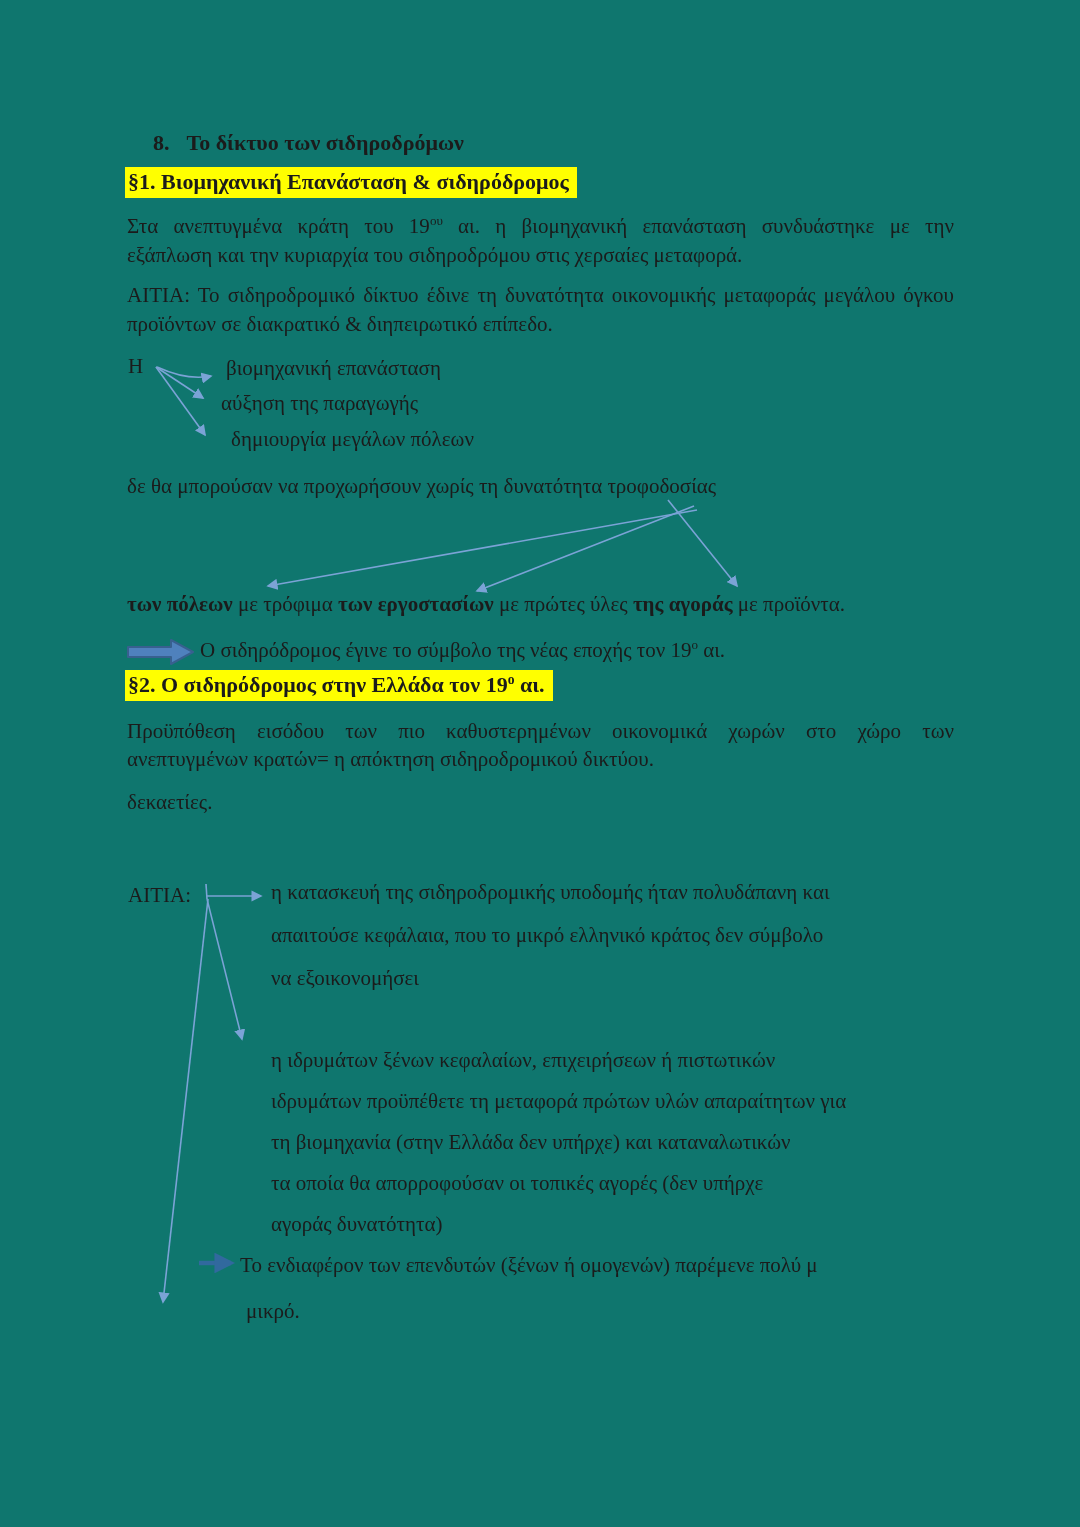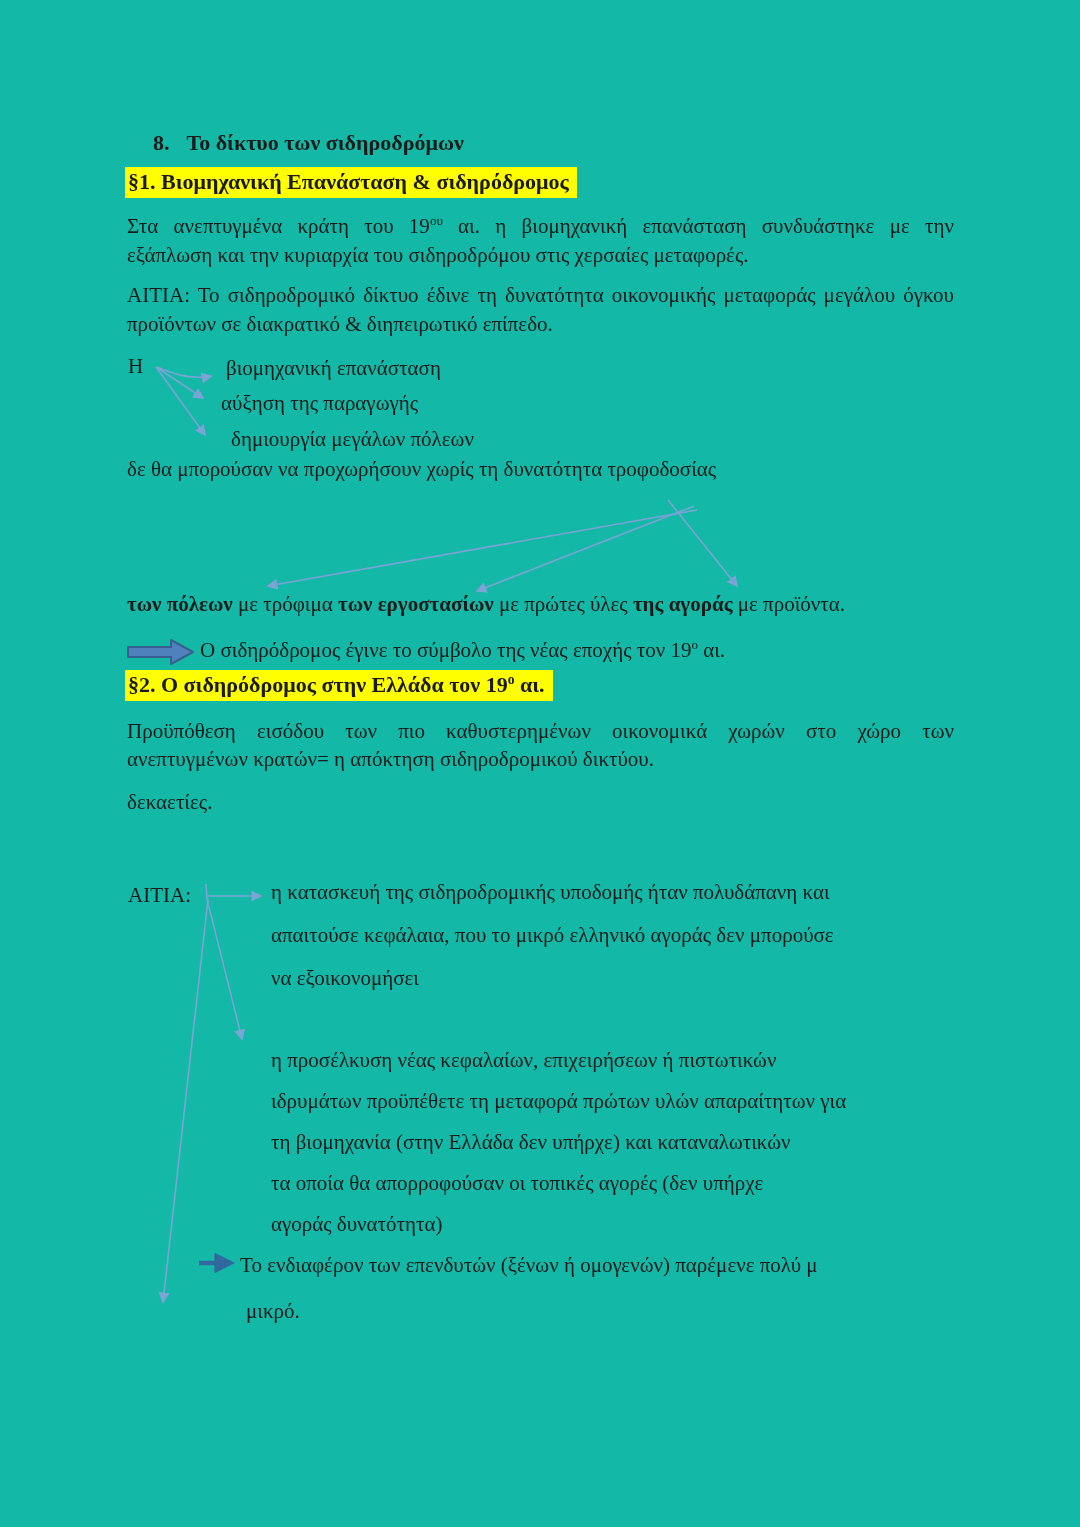--- a/index.html
+++ b/index.html
@@ -1,17 +1,17 @@
 <!DOCTYPE html>
 <html style="--highlight: #ffff00; --arrow-line: #7ba3d6; --block-arrow-fill: #4f81bd; --block-arrow-border: #38608f; --small-arrow: #31699e; --text: #1b1b1b;"><head>
 <meta charset="utf-8">
 <style>
   html,body{margin:0;padding:0;background:#fff;}
   .page{
-    position:relative;width:1080px;height:1527px;background:#14b8a6;overflow:hidden;
+    position:relative;width:1080px;height:1527px;background:#0f766e;overflow:hidden;
     font-family:"Liberation Serif",serif;font-size:21px;color:var(--text,#1b1b1b);
     line-height:28px;
   }
   .abs{position:absolute;}
   .b{font-weight:bold}
   .i{}
   .u{text-underline-offset:3px}
   .sup{vertical-align:super;font-size:0.62em;line-height:0}
   .doc-title{font-weight:bold;font-size:22px;line-height:24px}
   .doc-title .tnum{margin-right:17px}
@@ -76,60 +76,60 @@
   </svg>
 
   <div class="abs doc-title" style="left:153px;top:131px">
     <span class="tnum">8.</span><span>Το δίκτυο των σιδηροδρόμων</span>
   </div>
 
   <div class="abs hl" style="left:125px;top:167px"><span class="b">§1. Βιομηχανική Επανάσταση &amp; σιδηρόδρομος</span></div>
 
   <div class="abs w just lh29" style="left:127px;top:212px">
       <div class="tline"><span>Στα ανεπτυγμένα κράτη του 19</span><span class="sup">ου</span><span> αι. η βιομηχανική επανάσταση συνδυάστηκε με την</span></div>
-      <div class="tline"><span>εξάπλωση και την κυριαρχία του σιδηροδρόμου στις χερσαίες μεταφορές.</span></div>
+      <div class="tline"><span>εξάπλωση και την κυριαρχία του σιδηροδρόμου στις χερσαίες μεταφορά.</span></div>
     </div>
 
   <div class="abs w just lh29" style="left:127px;top:281px">
       <div class="tline"><span>ΑΙΤΙΑ: Το σιδηροδρομικό δίκτυο έδινε τη δυνατότητα οικονομικής μεταφοράς μεγάλου όγκου</span></div>
       <div class="tline"><span>προϊόντων σε διακρατικό &amp; διηπειρωτικό επίπεδο.</span></div>
     </div>
 
   <div class="abs" style="left:128px;top:352px">Η</div>
   <div class="abs" style="left:226px;top:354px">βιομηχανική επανάσταση</div>
   <div class="abs" style="left:221px;top:389px">αύξηση της παραγωγής</div>
   <div class="abs" style="left:231px;top:425px">δημιουργία μεγάλων πόλεων</div>
 
-  <div class="abs" style="left:127px;top:455px">δε θα μπορούσαν να προχωρήσουν χωρίς τη δυνατότητα τροφοδοσίας</div>
+  <div class="abs" style="left:127px;top:472px">δε θα μπορούσαν να προχωρήσουν χωρίς τη δυνατότητα τροφοδοσίας</div>
 
   <div class="abs w" style="left:127px;top:590px"><span class="b">των πόλεων</span><span> με τρόφιμα </span><span class="b">των εργοστασίων</span><span> με πρώτες ύλες </span><span class="b">της αγοράς</span><span> με προϊόντα.</span></div>
 
   <div class="abs" style="left:200px;top:636px"><span class="i">Ο σιδηρόδρομος έγινε το σύμβολο της νέας εποχής τον 19</span><span class="i sup">ο</span><span class="i"> αι.</span></div>
 
   <div class="abs hl" style="left:125px;top:670px"><span class="b">§2. Ο σιδηρόδρομος στην Ελλάδα τον 19</span><span class="b sup">ο</span><span class="b"> αι.</span></div>
 
   <div class="abs w just lh28" style="left:127px;top:717px">
       <div class="tline"><span class="u">Προϋπόθεση εισόδου </span><span>των πιο καθυστερημένων οικονομικά χωρών </span><span class="u">στο χώρο των</span></div>
       <div class="tline"><span class="u">ανεπτυγμένων κρατών</span><span>= </span><span class="i">η απόκτηση σιδηροδρομικού δικτύου.</span></div>
     </div>
 
   <div class="abs w just lh27" style="left:127px;top:789px">
       <div class="tline"><span>δεκαετίες.</span></div>
     </div>
 
   <div class="abs" style="left:128px;top:881px">ΑΙΤΙΑ:</div>
 
   <div class="abs spread43" style="left:271px;top:871px">
       <div class="tline"><span>η κατασκευή της σιδηροδρομικής υποδομής ήταν πολυδάπανη και</span></div>
-      <div class="tline"><span>απαιτούσε κεφάλαια, που το μικρό ελληνικό αγοράς δεν μπορούσε</span></div>
+      <div class="tline"><span>απαιτούσε κεφάλαια, που το μικρό ελληνικό κράτος δεν σύμβολο</span></div>
       <div class="tline"><span>να εξοικονομήσει</span></div>
     </div>
 
   <div class="abs spread41" style="left:271px;top:1040px">
-      <div class="tline"><span>η προσέλκυση νέας κεφαλαίων, επιχειρήσεων ή πιστωτικών</span></div>
+      <div class="tline"><span>η ιδρυμάτων ξένων κεφαλαίων, επιχειρήσεων ή πιστωτικών</span></div>
       <div class="tline"><span>ιδρυμάτων προϋπέθετε τη μεταφορά πρώτων υλών απαραίτητων για</span></div>
       <div class="tline"><span>τη βιομηχανία (στην Ελλάδα δεν υπήρχε) και καταναλωτικών</span></div>
       <div class="tline"><span>τα οποία θα απορροφούσαν οι τοπικές αγορές (δεν υπήρχε</span></div>
       <div class="tline"><span>αγοράς δυνατότητα)</span></div>
     </div>
 
   <div class="abs" style="left:240px;top:1251px">Το ενδιαφέρον των επενδυτών (ξένων ή ομογενών) παρέμενε πολύ μ</div>
   <div class="abs" style="left:246px;top:1297px">μικρό.</div>
 
 

